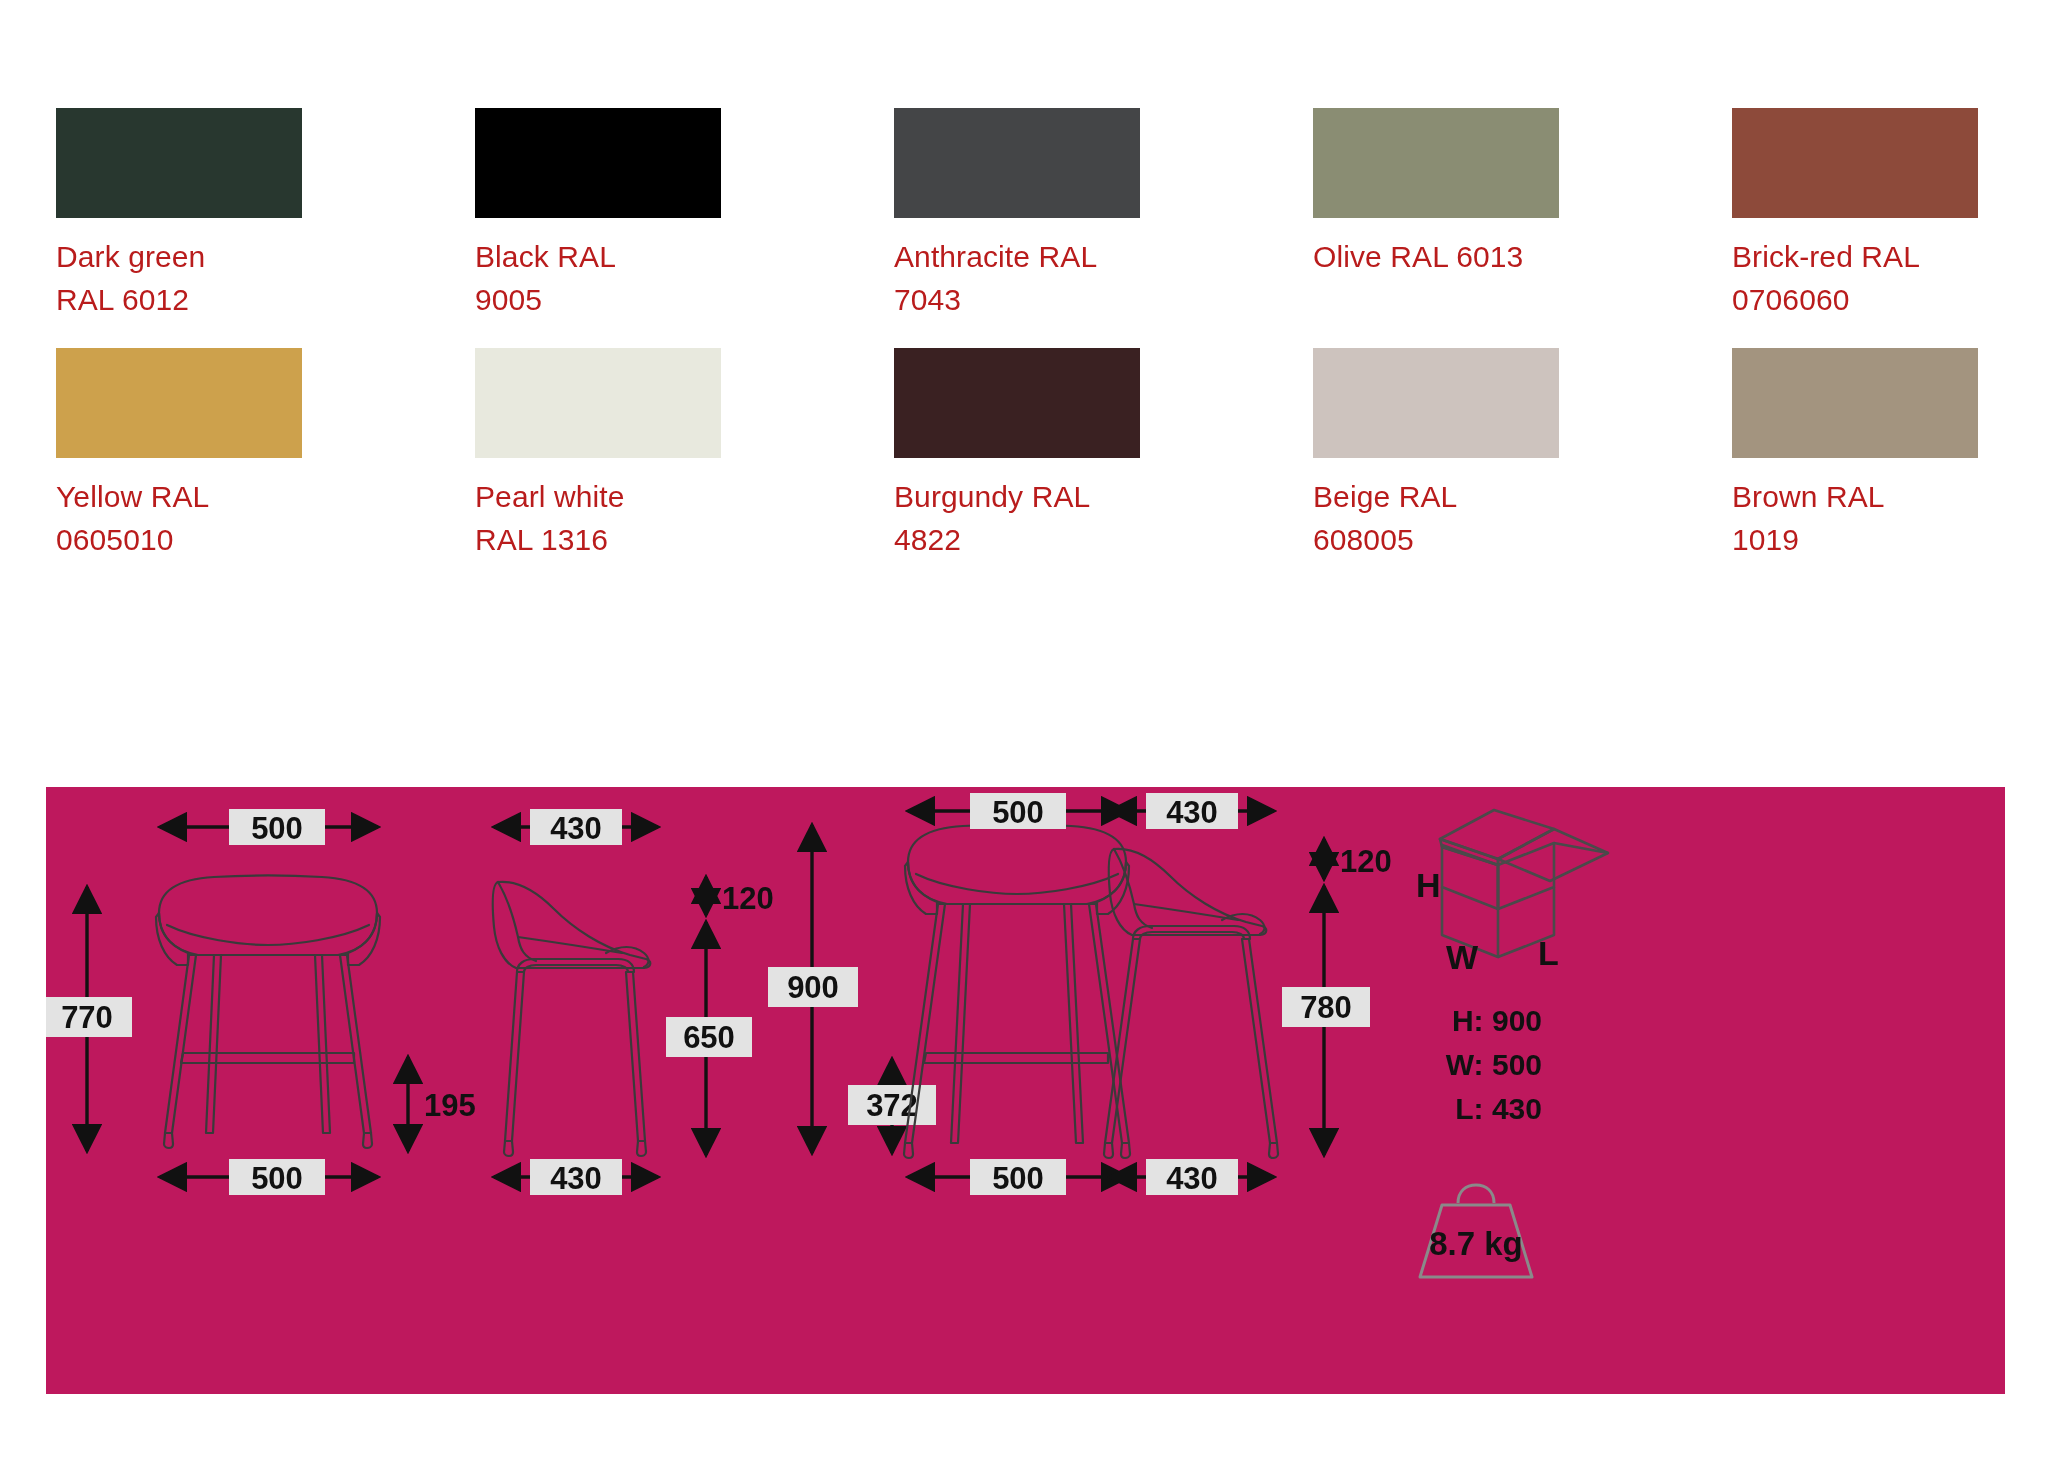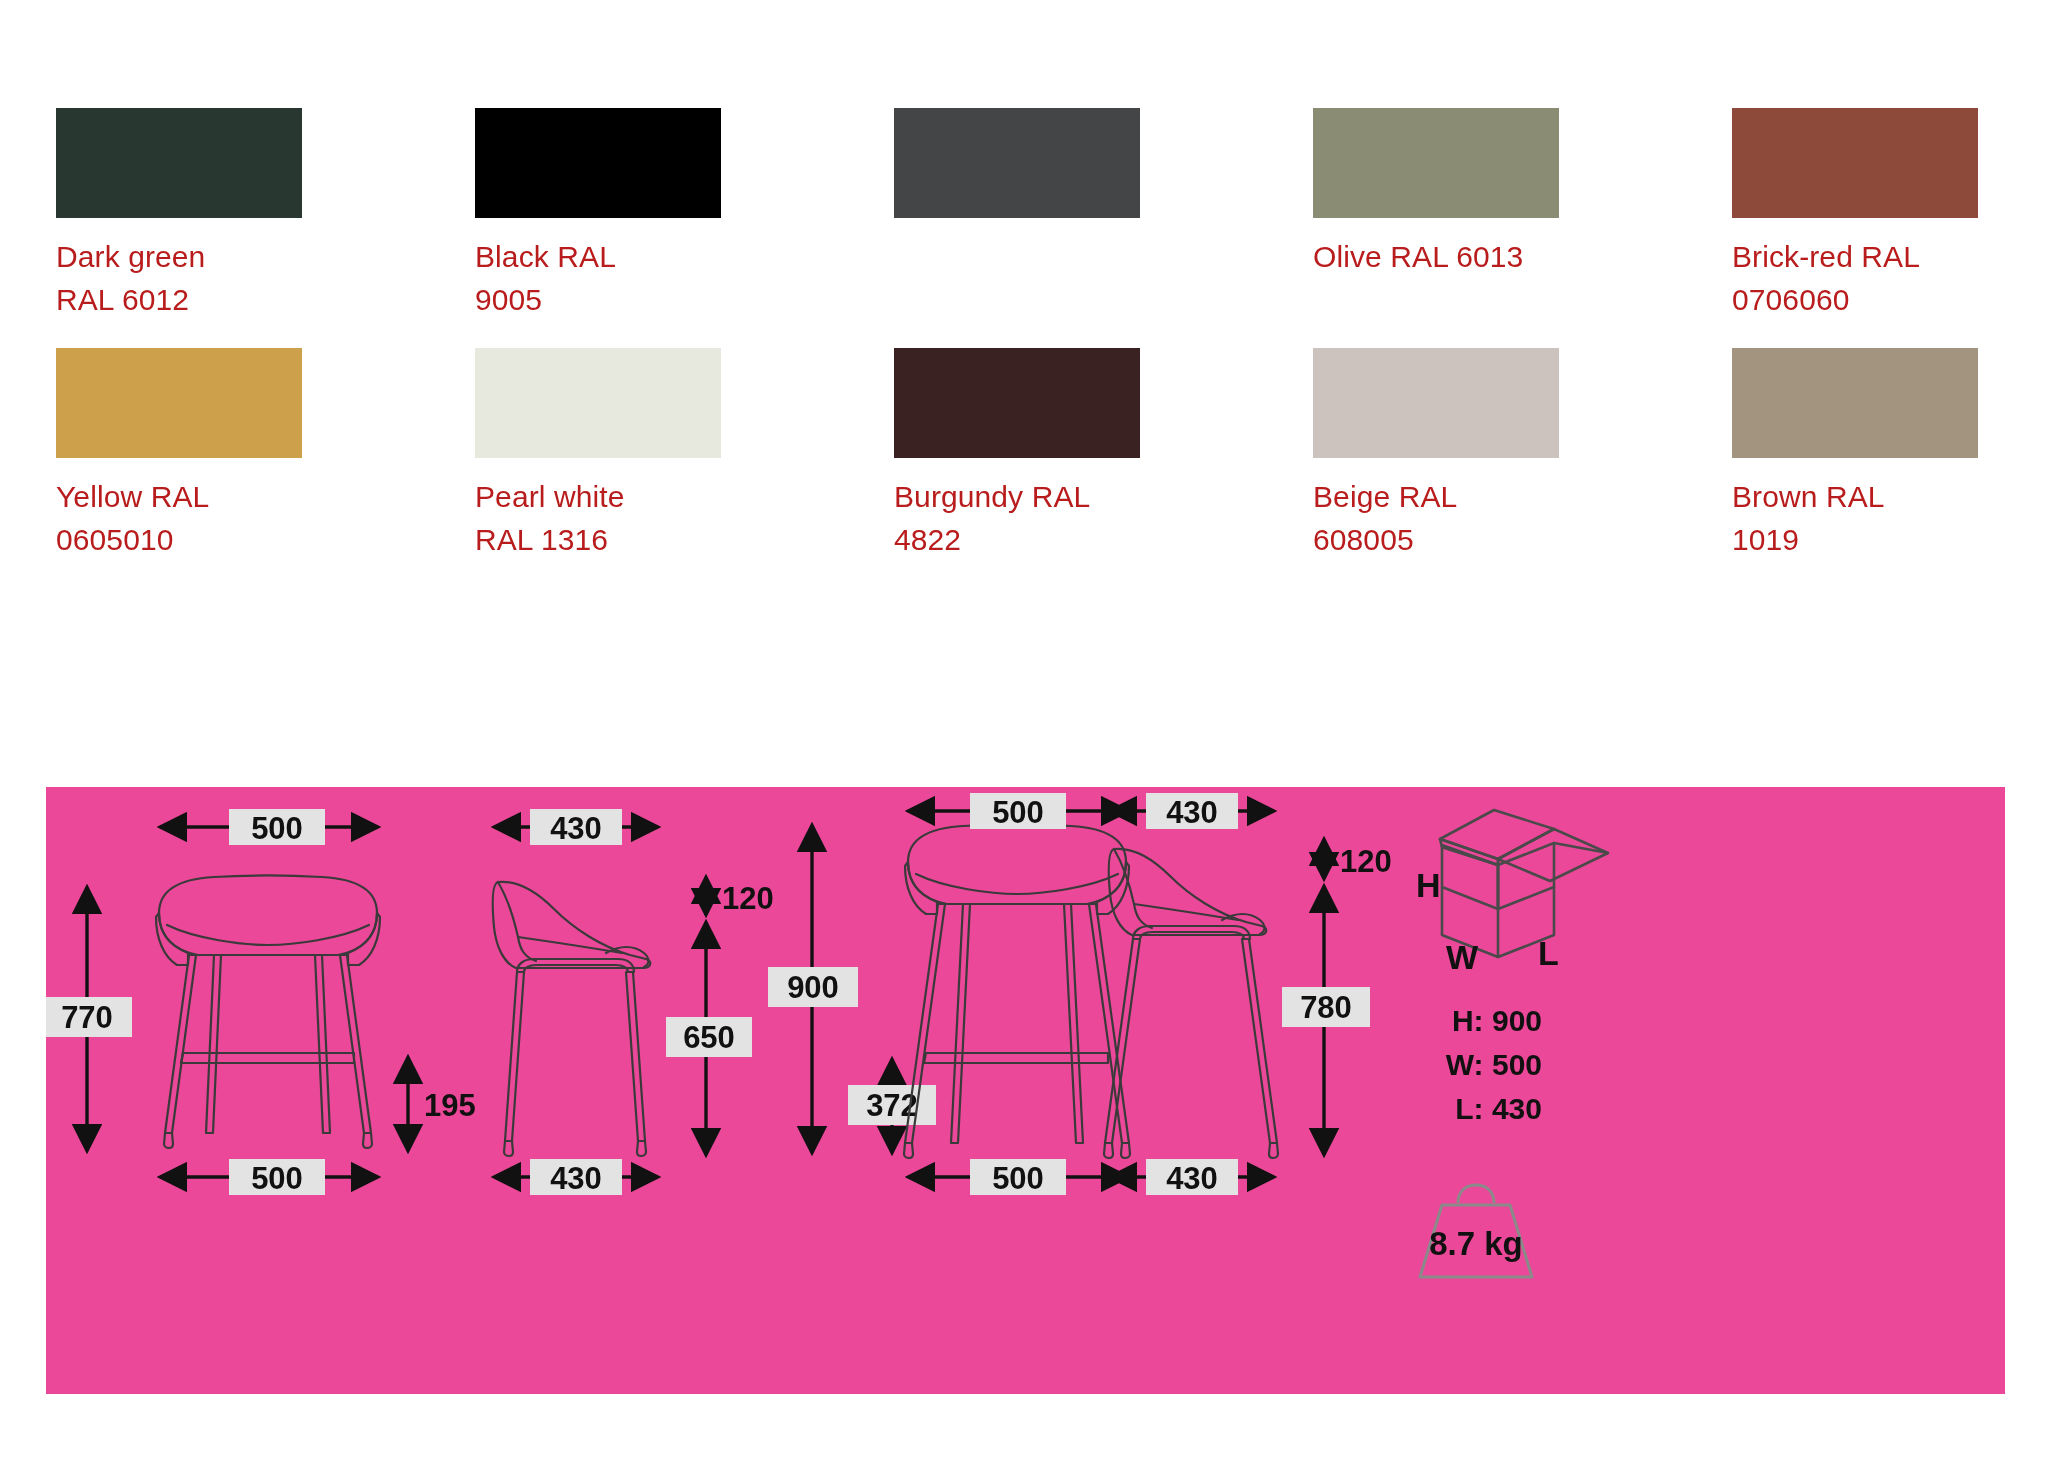--- a/index.html
+++ b/index.html
@@ -44,21 +44,21 @@
     max-width: 250px;
   }
 
   
   .dim-panel {
     position: absolute;
     left: 46px;
     top: 787px;
     width: 1959px;
     height: 607px;
-    background: #ec4899;
+    background: #be185d;
   }
   .dim-svg {
     display: block;
     width: 1959px;
     height: 607px;
   }
 
   .dim-text {
     font-family: "Liberation Sans", sans-serif;
     font-size: 31px;
@@ -124,20 +124,24 @@
   <div class="swatch-cell">
     <span class="swatch-chip" style="background-color: rgb(0, 0, 0);"></span>
     <div class="swatch-label">
       <div>Black RAL</div>
       <div>9005</div>
     </div>
   </div>
 
   <div class="swatch-cell">
     <span class="swatch-chip" style="background-color: rgb(68, 69, 71);"></span>
+    <div class="swatch-label">
+      <div>Anthracite RAL</div>
+      <div>7043</div>
+    </div>
   </div>
 
   <div class="swatch-cell">
     <span class="swatch-chip" style="background-color: rgb(138, 141, 115);"></span>
     <div class="swatch-label">
       <div>Olive RAL 6013</div>
       <div></div>
     </div>
   </div>
 

